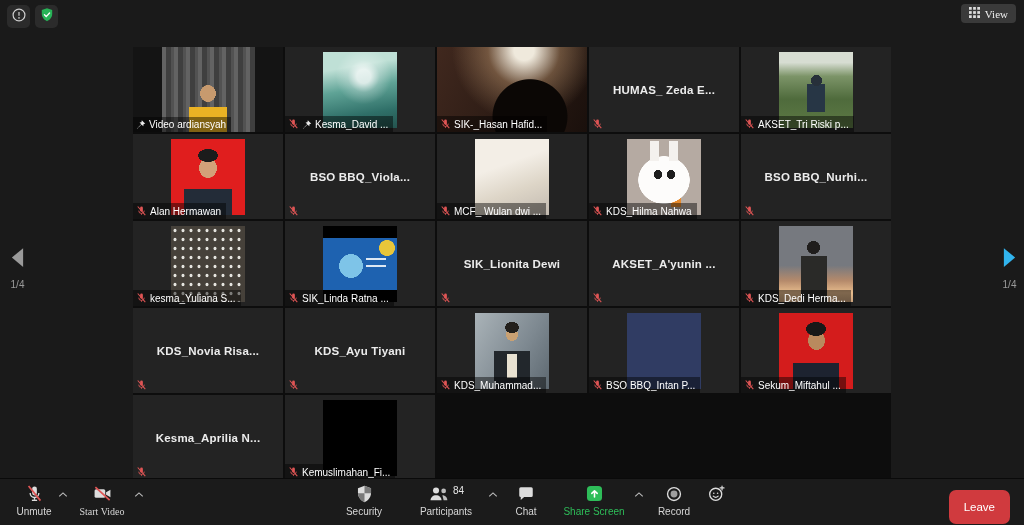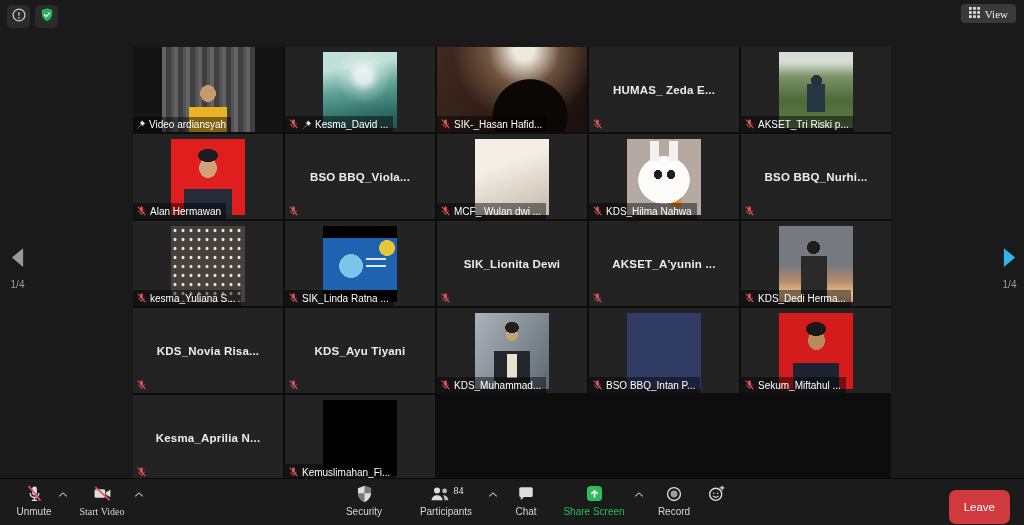--- a/index.html
+++ b/index.html
@@ -111,21 +111,21 @@
   .nav{position:absolute;display:flex;flex-direction:column;align-items:center;gap:7px;cursor:pointer;z-index:4;}
   .nav-left{left:10px;top:247px;}
   .nav-right{right:7px;top:247px;}
   .page-num{font-size:10px;color:#9a9a9a;}
   
   .toolbar{position:absolute;left:0;right:0;bottom:0;height:46px;background:#1b1b1b;border-top:1px solid #0a0a0a;z-index:6;}
   .tb-item{position:absolute;top:5px;display:flex;flex-direction:column;align-items:center;gap:1px;
     font-size:10px;color:#d6d6d6;cursor:pointer;}
   .tb-item .iconbox{height:21px;display:flex;align-items:center;gap:3px;position:relative;}
   .tb-caret{position:absolute;top:12px;cursor:pointer;display:flex;}
-  .badge{font-size:10px;color:#e6e6e6;position:relative;top:-4px;font-family:Liberation Serif, serif;}
+  .badge{font-size:10px;color:#e6e6e6;position:relative;top:-4px;}
   .green-label{color:var(--share-green);}
   .leave-btn{position:absolute;right:14px;top:11px;height:34px;padding:0 15px;background:var(--leave-red);
     color:#fff;font-size:11.5px;border:none;border-radius:7px;display:flex;align-items:center;cursor:pointer;
     font-family:"Liberation Sans",sans-serif;}
 </style>
 </head>
 <body style="--active-border: #c9da3c; --share-green: #2ebd59; --leave-red: #d03a3e; --muted-red: #e05555; --arrow-blue: #31b4ee; --shield-green: #27b357;">
 
 <div class="topbar-left">
   <div class="chip">

